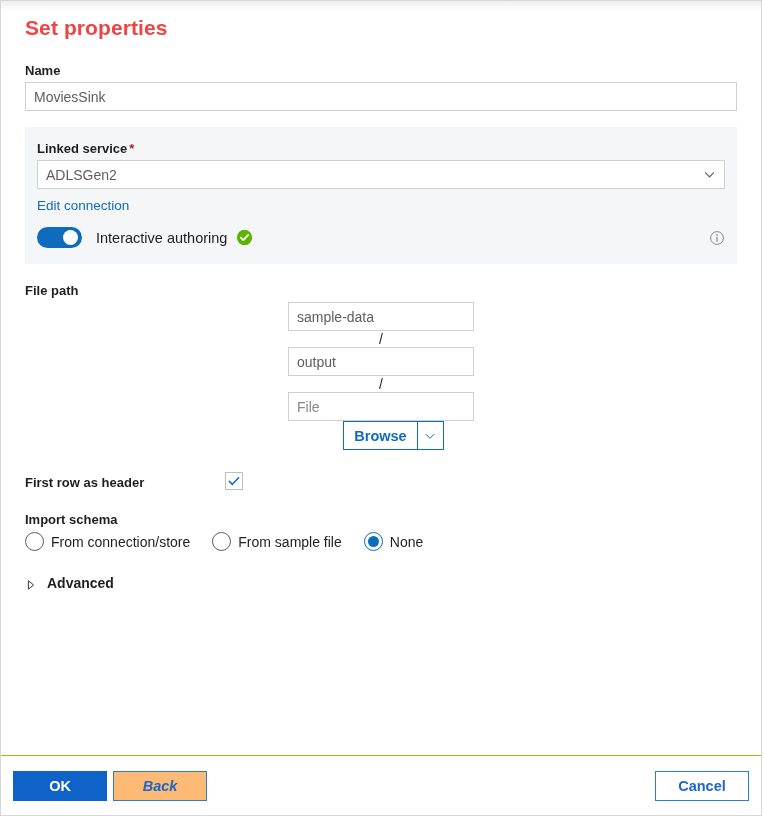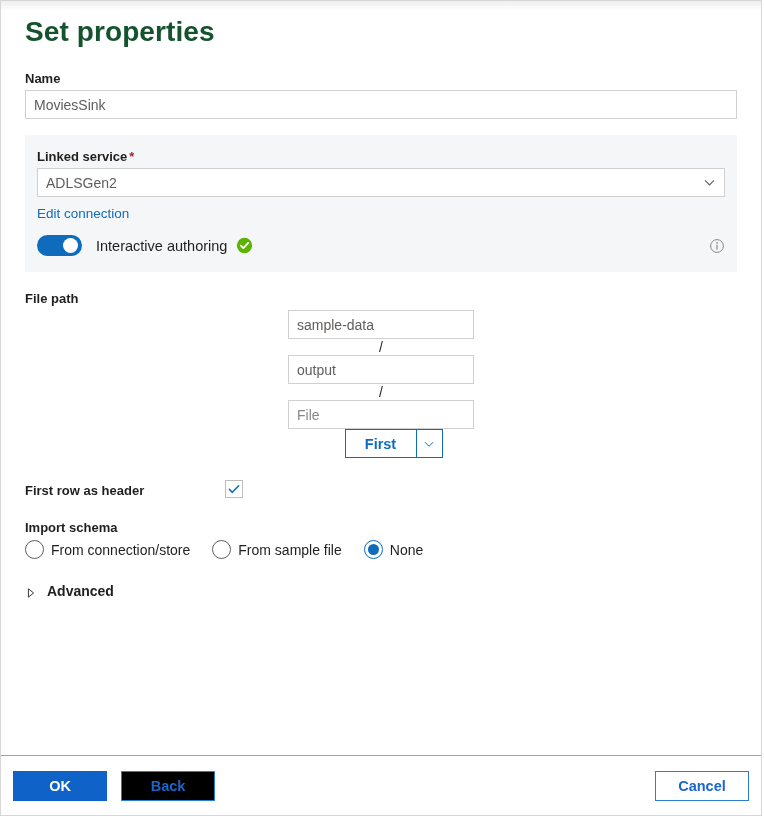--- a/index.html
+++ b/index.html
@@ -33,23 +33,23 @@
     background: linear-gradient(to bottom, #eeeeee 0%, #ffffff 100%);
     pointer-events: none;
   }
   .content {
     flex: 1 1 auto;
     padding: 0 24px;
     position: relative;
     overflow: hidden;
   }
   .title {
-    font-size: 28px;
+    font-size: 21px;
     font-weight: 600;
-    color: #14532d;
+    color: #ef4444;
     margin: 0;
     padding-top: 15px;
     letter-spacing: 0.1px;
   }
 
   
   .field-label {
     font-size: 13px;
     font-weight: 700;
     color: #201f1e;
@@ -304,24 +304,25 @@
     align-items: center;
     justify-content: center;
     border-radius: 0;
   }
   .btn-primary {
     background: #0f62c7;
     border: 1px solid #0f62c7;
     color: #ffffff;
   }
   .btn-secondary {
-    background: #000000;
+    background: #fdba74;
     border: 1px solid #2b7cd3;
     color: #1a66c9;
-    margin-left: 14px;
+    margin-left: 6px;
+    font-style: italic;
   }
   .btn-cancel {
     background: #ffffff;
     border: 1px solid #2b7cd3;
     color: #1a66c9;
     margin-left: auto;
   }
 </style>
 </head>
 <body>
@@ -377,21 +378,21 @@
 
     <div class="filepath-block">
       <div class="field-label">File path</div>
       <div class="filepath-row">
         <input class="text-input fp-input" type="text" value="sample-data" style="">
         <span class="fp-sep">/</span>
         <input class="text-input fp-input" type="text" value="output" style="">
         <span class="fp-sep">/</span>
         <input class="text-input fp-input" type="text" placeholder="File" style="">
         <div class="browse-group">
-          <div class="browse-btn">First</div>
+          <div class="browse-btn">Browse</div>
           <div class="browse-caret">
             <svg width="12" height="12" viewBox="0 0 16 16" aria-hidden="true">
               <path d="M2.5 5.5 L8 11 L13.5 5.5" fill="none" stroke="#0f6cbd" stroke-width="1.3"></path>
             </svg>
           </div>
         </div>
       </div>
     </div>
 
     <div class="checkbox-row">

